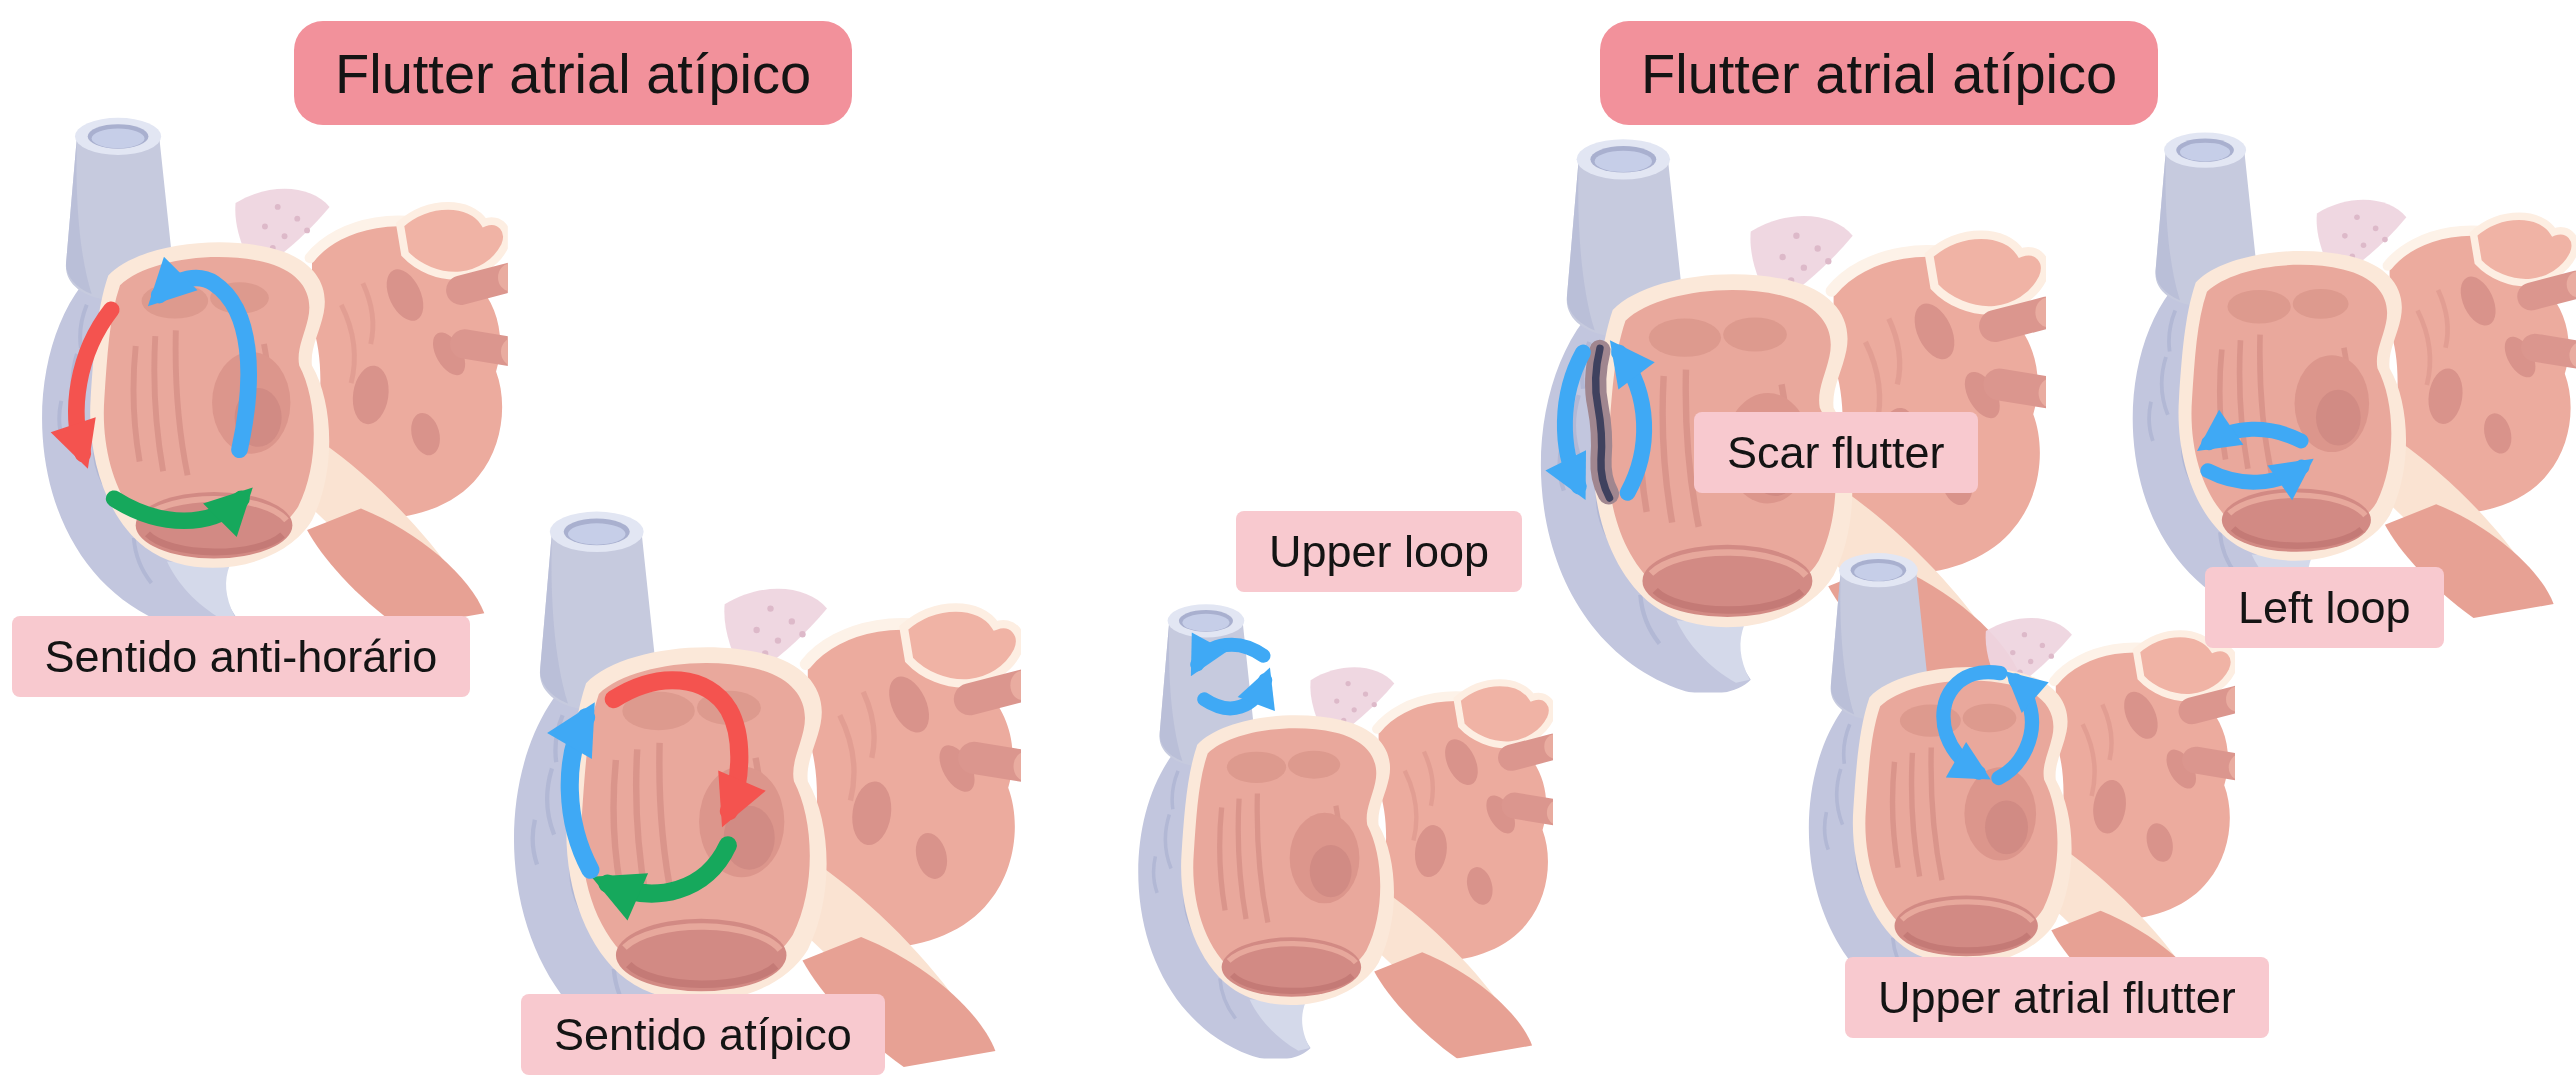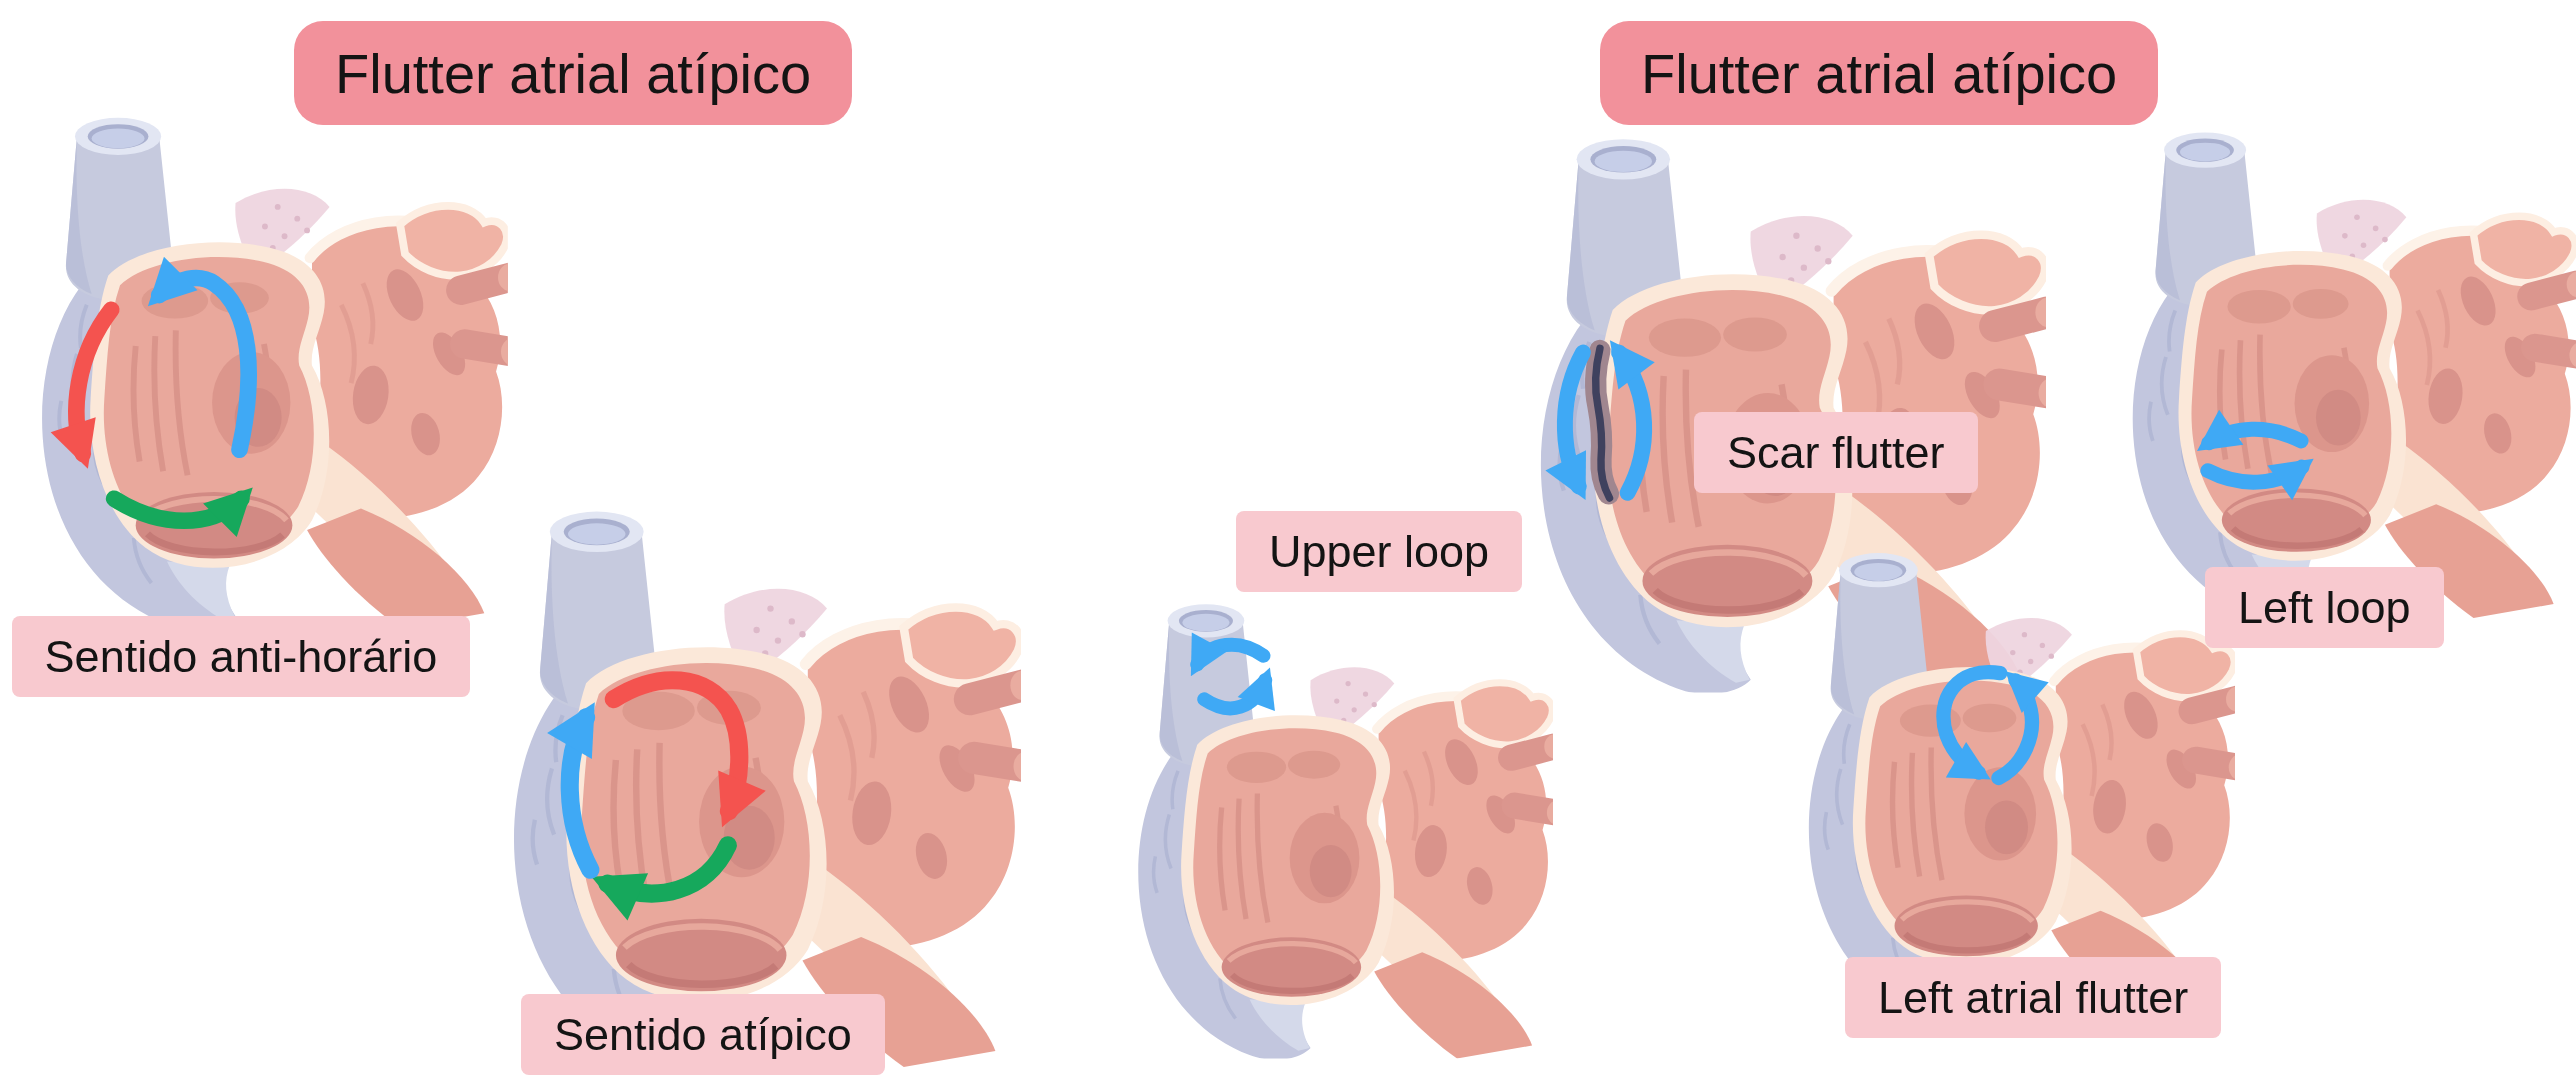--- a/index.html
+++ b/index.html
@@ -151,17 +151,17 @@
     </svg>
     <div class="badge label" style="left:2205px;top:567px">Left loop</div>
 
     <svg class="heart" style="left:1787px;top:545px;width:448px;height:475px" viewBox="0 0 500 530">
       <use href="#heart-base"></use>
       <g>
         <path class="arrow arrow-blue" stroke-width="16" marker-end="url(#ah-blue)" d="M238,143 C190,135 165,172 178,212 C186,234 200,246 214,254"></path>
         <path class="arrow arrow-blue" stroke-width="16" marker-end="url(#ah-blue)" d="M236,260 C264,246 278,212 272,184 C269,169 263,158 255,151"></path>
       </g>
     </svg>
-    <div class="badge label" style="left:1845px;top:957px">Left atrial flutter</div>
+    <div class="badge label" style="left:1845px;top:957px">Upper atrial flutter</div>
   </section>
 
 </div>
 
 
 </body></html>

